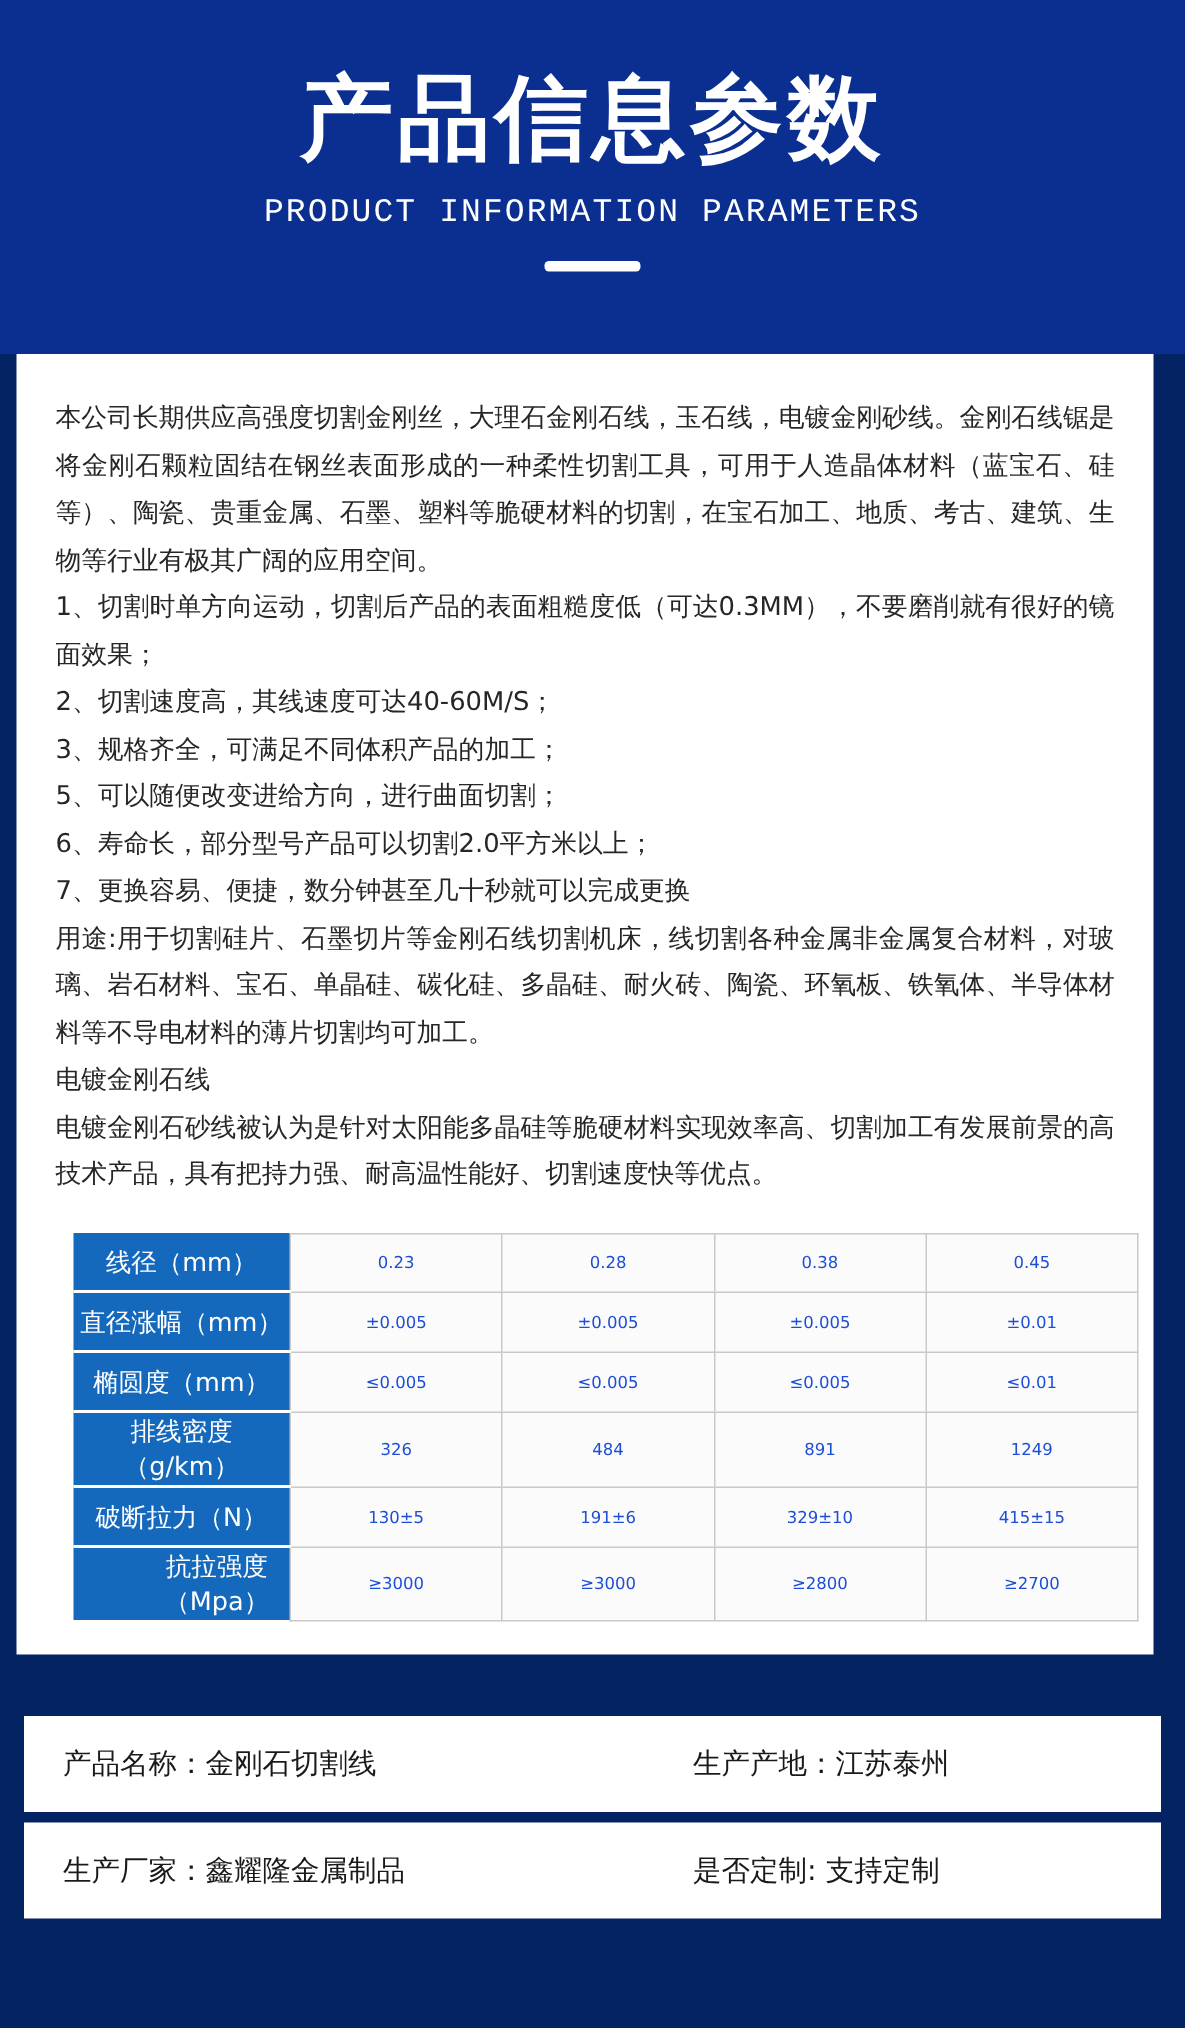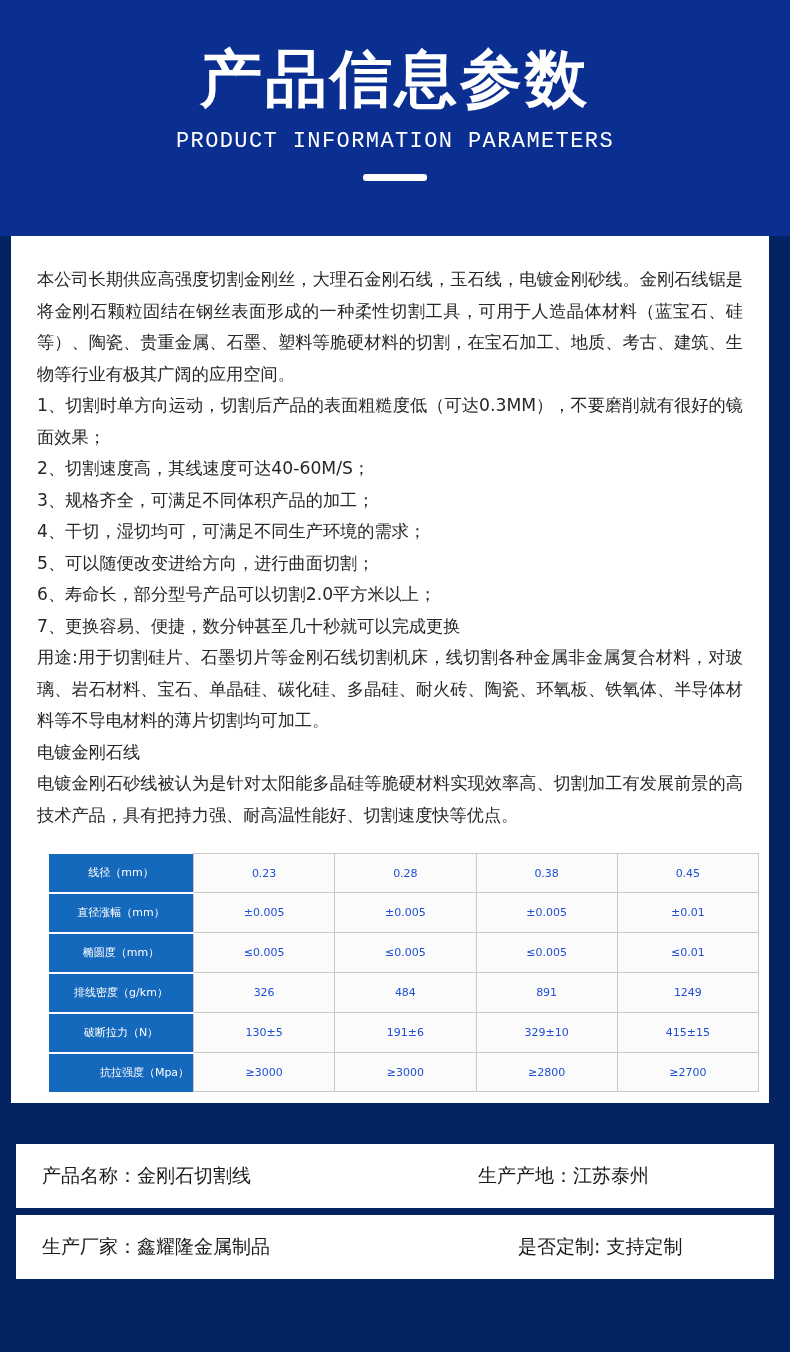--- a/index.html
+++ b/index.html
@@ -69,66 +69,65 @@
     font-size:11px;
     text-align:center;
     vertical-align:middle;
     color:#1d4ed8;
     font-family:"DejaVu Sans","Liberation Sans",sans-serif;
   }
   .spec-table td.rowhead{
     width:142px;
     background:#1569bd;
     color:#ffffff;
-    font-size:11px;
+    font-size:17px;
     border-bottom:2px solid #ffffff;
     border-right:none;
   }
   .spec-table tr:last-child td.rowhead{border-bottom:none;padding-left:48px;}
   .spec-table td.val{
     background:#fbfbfb;
     border:1px solid #c9c9c9;
   }
   
   .info-panel{
     position:absolute;left:16px;top:1144px;
     width:758px;height:143px;
     background:#042363;
   }
   .info-row{
     position:absolute;left:0;width:758px;height:64px;
     background:#ffffff;
     display:flex;align-items:center;
   }
   .info-row.r1{top:0;}
-  .info-row.r2{top:71px;gap:40px;}
+  .info-row.r2{top:71px;}
   .info-cell{
     font-size:19px;
     color:#1a1a1a;
     font-family:"DejaVu Sans","Liberation Sans",sans-serif;
   }
   .info-cell.left{margin-left:26px;width:420px;}
-  .info-cell.right{margin-left:16px;}
+  .info-cell.right{margin-left:0;}
 </style>
 </head>
 <body>
 
 <div class="header">
   <div class="header-title">产品信息参数</div>
   <div class="header-subtitle">PRODUCT INFORMATION PARAMETERS</div>
   <div class="header-rule"></div>
 </div>
 
 <div class="card">
   <div class="body-text">
     <p>本公司长期供应高强度切割金刚丝，大理石金刚石线，玉石线，电镀金刚砂线。金刚石线锯是将金刚石颗粒固结在钢丝表面形成的一种柔性切割工具，可用于人造晶体材料（蓝宝石、硅等）、陶瓷、贵重金属、石墨、塑料等脆硬材料的切割，在宝石加工、地质、考古、建筑、生物等行业有极其广阔的应用空间。</p>
     <p>1、切割时单方向运动，切割后产品的表面粗糙度低（可达0.3MM），不要磨削就有很好的镜面效果；</p>
     <p>2、切割速度高，其线速度可达40-60M/S；</p>
     <p>3、规格齐全，可满足不同体积产品的加工；</p>
-    <p>4、干切，湿切均可，可满足不同生产环境的需求；</p>
     <p>5、可以随便改变进给方向，进行曲面切割；</p>
     <p>6、寿命长，部分型号产品可以切割2.0平方米以上；</p>
     <p>7、更换容易、便捷，数分钟甚至几十秒就可以完成更换</p>
     <p>用途:用于切割硅片、石墨切片等金刚石线切割机床，线切割各种金属非金属复合材料，对玻璃、岩石材料、宝石、单晶硅、碳化硅、多晶硅、耐火砖、陶瓷、环氧板、铁氧体、半导体材料等不导电材料的薄片切割均可加工。</p>
     <p>电镀金刚石线</p>
     <p>电镀金刚石砂线被认为是针对太阳能多晶硅等脆硬材料实现效率高、切割加工有发展前景的高技术产品，具有把持力强、耐高温性能好、切割速度快等优点。</p>
   </div>
 
   <table class="spec-table">
     <tbody>

